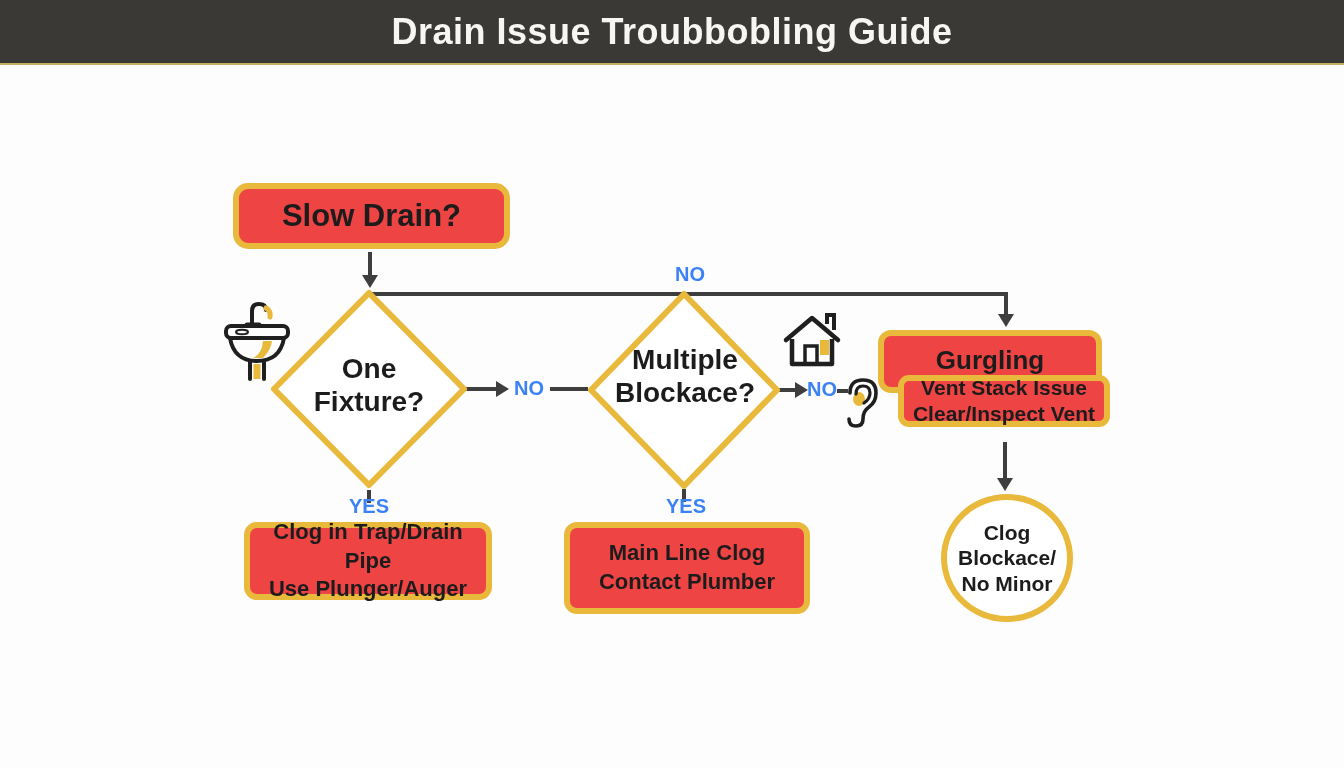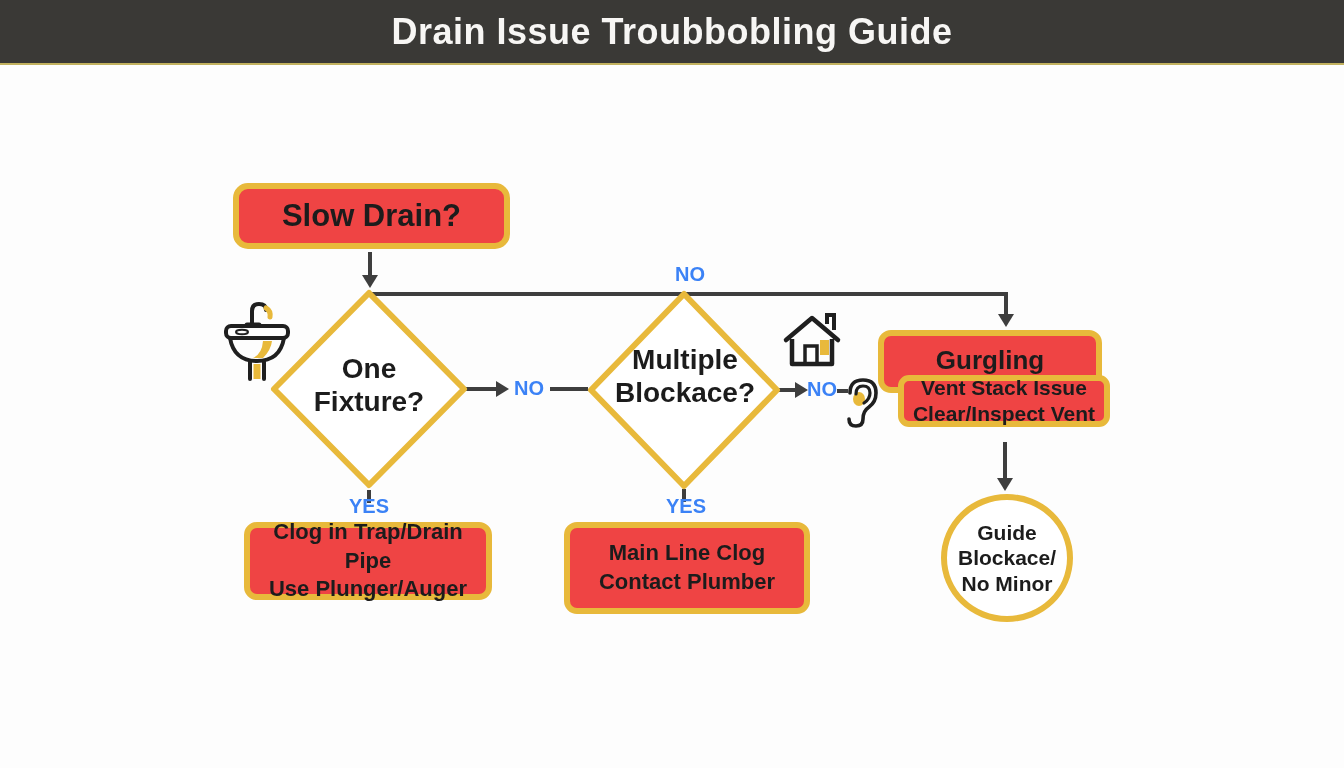--- a/index.html
+++ b/index.html
@@ -159,21 +159,21 @@
     <div>Clog in Trap/Drain Pipe</div>
     <div>Use Plunger/Auger</div>
   </div>
 
   <div class="node-box" id="box-result2">
     <div>Main Line Clog</div>
     <div>Contact Plumber</div>
   </div>
 
   <div id="circle-minor">
-    <div>Guide</div>
+    <div>Clog</div>
     <div>Blockace/</div>
     <div>No Minor</div>
   </div>
 
   <div class="edge-label" id="lbl-no-top">NO</div>
   <div class="edge-label" id="lbl-no-1">NO</div>
   <div class="edge-label" id="lbl-no-2">NO</div>
   <div class="edge-label" id="lbl-yes-1">YES</div>
   <div class="edge-label" id="lbl-yes-2">YES</div>
 

